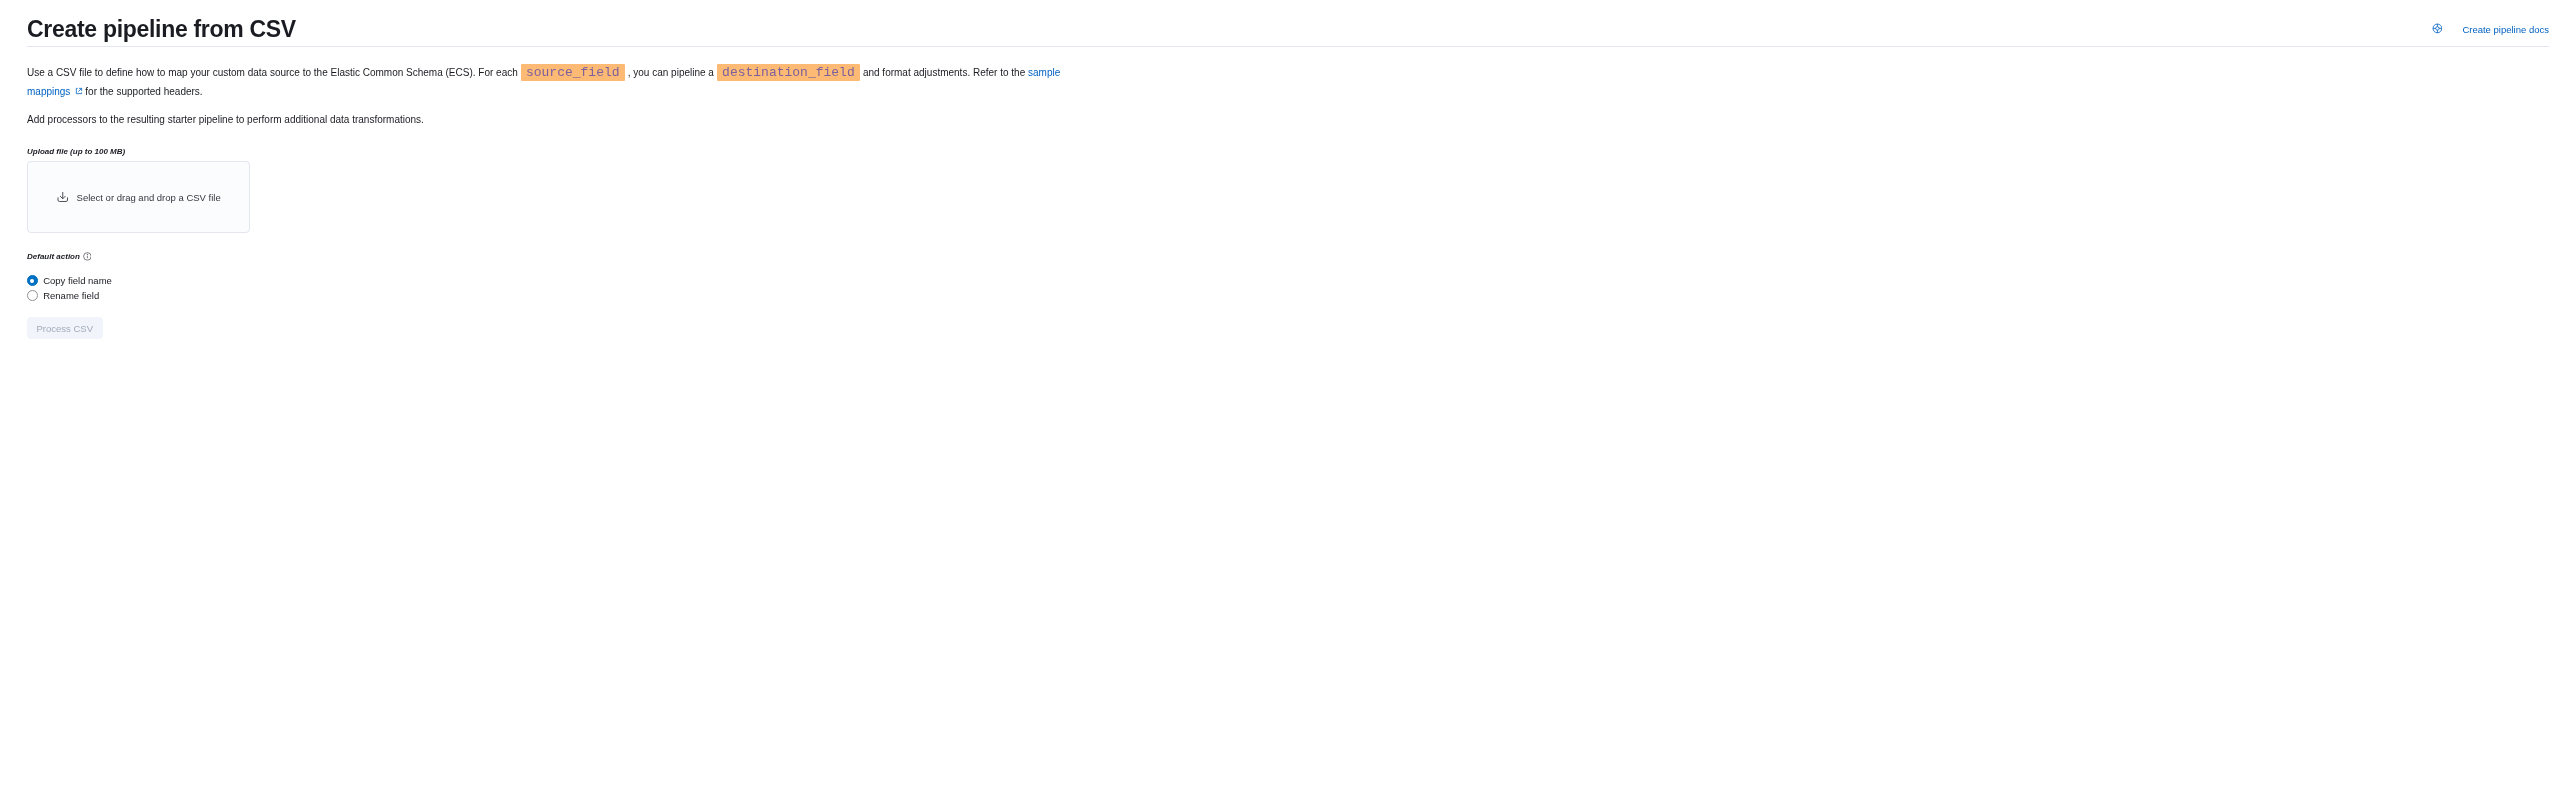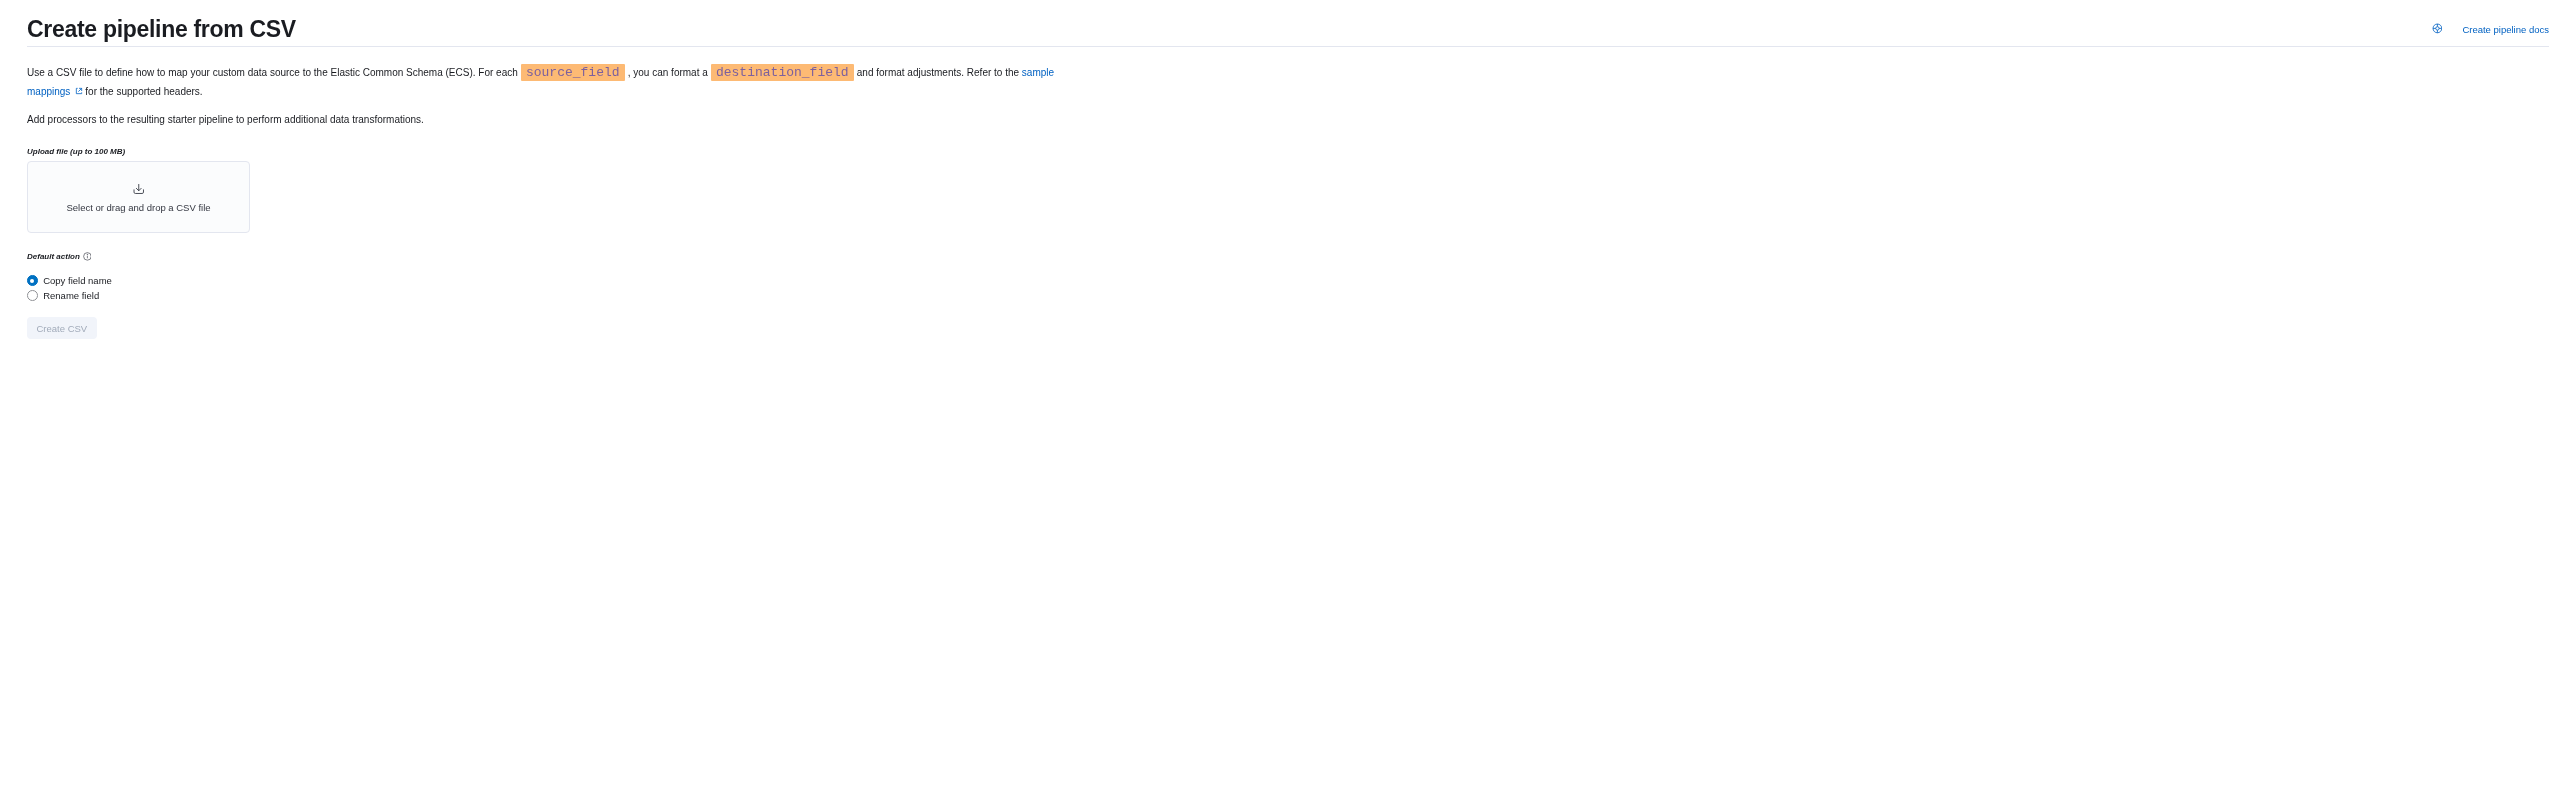--- a/index.html
+++ b/index.html
@@ -89,21 +89,21 @@
       align-items: center;
       justify-content: center;
     }
     .upload-box {
       border: 0.7px solid #e3e6ef;
       border-radius: 4px;
       background: #fbfcfd;
       width: 223px;
       height: 72px;
       display: flex;
-      flex-direction: column;
+      flex-direction: row;
       align-items: center;
       justify-content: center;
       gap: 6.8px;
       cursor: pointer;
     }
     .upload-icon {
       width: 13.5px;
       height: 13.5px;
     }
     .upload-text {
@@ -176,21 +176,21 @@
         <line x1="10.5" y1="8" x2="14.5" y2="8"></line>
       </svg>
     </span>
     <span>Create pipeline docs</span>
   </a>
 </div>
 
 <p class="description">
   <span>Use a CSV file to define how to map your custom data source to the Elastic Common Schema (ECS). For each </span>
   <span class="code-inline">source_field</span>
-  <span> , you can format a </span>
+  <span> , you can pipeline a </span>
   <span class="code-inline">destination_field</span>
   <span> and format adjustments. Refer to the </span>
   <a class="inline-link">
     <span>sample mappings</span>
     <span>
       <svg viewBox="0 0 12 12" fill="none" stroke="#0061c2" stroke-width="1.2">
         <path d="M4 2H2v8h8V8"></path>
         <path d="M6 2h4v4"></path>
         <path d="M10 2L5 7"></path>
       </svg>
@@ -231,17 +231,17 @@
       <span class="radio-circle selected"></span>
       <span>Copy field name</span>
     </label>
     <label class="radio-option">
       <span class="radio-circle"></span>
       <span>Rename field</span>
     </label>
   </div>
 </div>
 
-<button class="process-button" disabled="">Create CSV</button>
+<button class="process-button" disabled="">Process CSV</button>
 
 
 
 
 
 </body></html>

